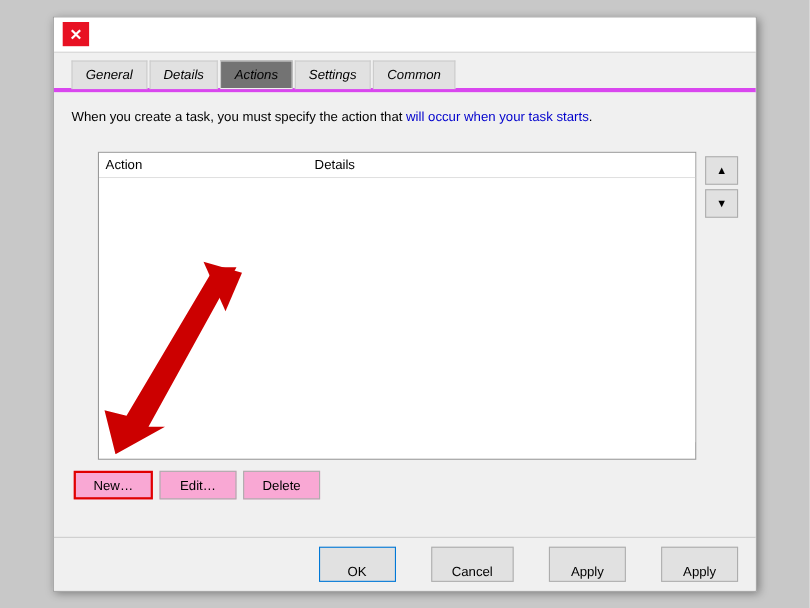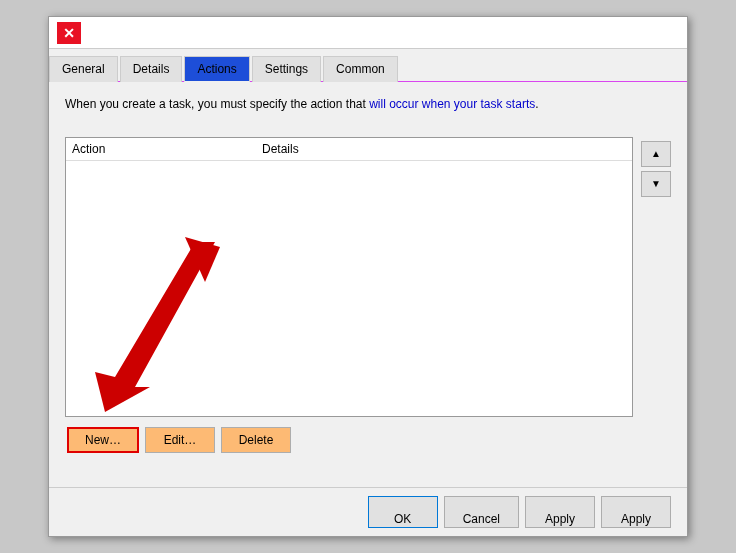--- a/index.html
+++ b/index.html
@@ -47,38 +47,39 @@
       display: flex;
       align-items: center;
       justify-content: center;
       font-size: 14px;
       color: white;
       font-weight: bold;
     }
     .tab-bar {
       display: flex;
       background: #f0f0f0;
-      padding: 6px 8px 0 0;
-      border-bottom: 1px solid #d946ef;
+      padding: 6px 8px 0 16px;
+      border-bottom: 4px solid #d946ef;
       gap: 0;
+      font-style: italic;
     }
     .tab {
       padding: 5px 12px;
       cursor: pointer;
       border: 1px solid #ccc;
       background: #e1e1e1;
       font-size: 12px;
       color: #000;
       margin-right: 2px;
       border-bottom: none;
       position: relative;
       top: 1px;
     }
     .tab.active {
-      background: #1d4ed8;
+      background: #737373;
       border-bottom: 1px solid #f0f0f0;
       font-weight: normal;
       z-index: 1;
     }
     .content {
       padding: 14px 16px;
       background: #f0f0f0;
     }
     .info-text {
       color: #000;
@@ -86,20 +87,21 @@
       margin-bottom: 24px;
       line-height: 1.4;
     }
     .info-text .highlight {
       color: #0000cc;
     }
     .main-area {
       display: flex;
       gap: 8px;
       margin-bottom: 10px;
+      margin-left: 24px;
     }
     .table-container {
       flex: 1;
       border: 1px solid #999;
       background: #fff;
       min-height: 280px;
     }
     .table-header {
       display: flex;
       border-bottom: 1px solid #ddd;
@@ -135,21 +137,21 @@
       font-size: 10px;
     }
     .action-buttons {
       display: flex;
       gap: 6px;
       margin-bottom: 20px;
       padding-left: 2px;
     }
     .action-btn {
       padding: 4px 16px;
-      background: #fdba74;
+      background: #f9a8d4;
       border: 1px solid #adadad;
       cursor: pointer;
       font-size: 12px;
       min-width: 70px;
       height: 26px;
     }
     .action-btn.new-btn {
       border: 2px solid #e00000;
       font-weight: normal;
       position: relative;
@@ -163,20 +165,21 @@
       background: #f0f0f0;
     }
     .bottom-btn {
       padding: 15px 18px;
       background: #e1e1e1;
       border: 1px solid #adadad;
       cursor: pointer;
       font-size: 12px;
       min-width: 70px;
       height: 26px;
+      margin-left: 26px;
     }
     .bottom-btn.ok-btn {
       border: 1px solid #0078d7;
     }
     .big-arrow {
       position: absolute;
       left: 60px;
       top: -180px;
       z-index: 10;
       pointer-events: none;

